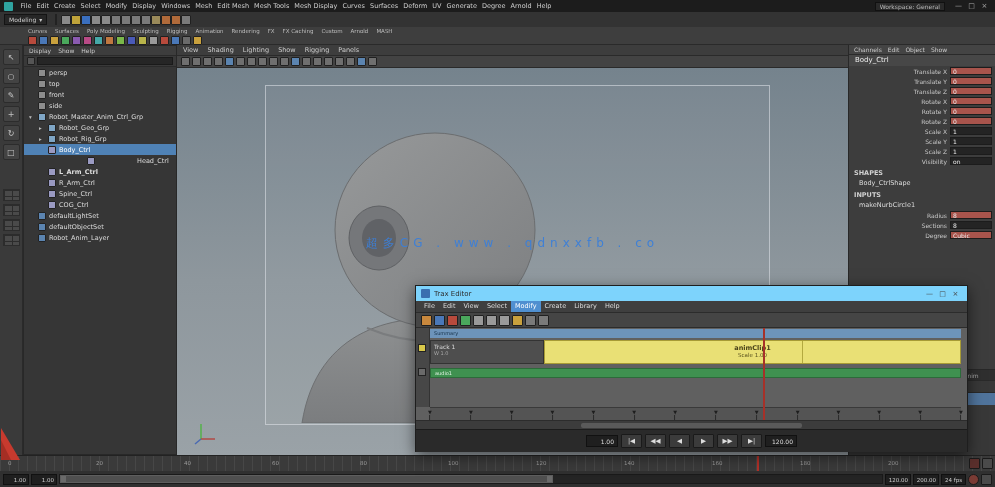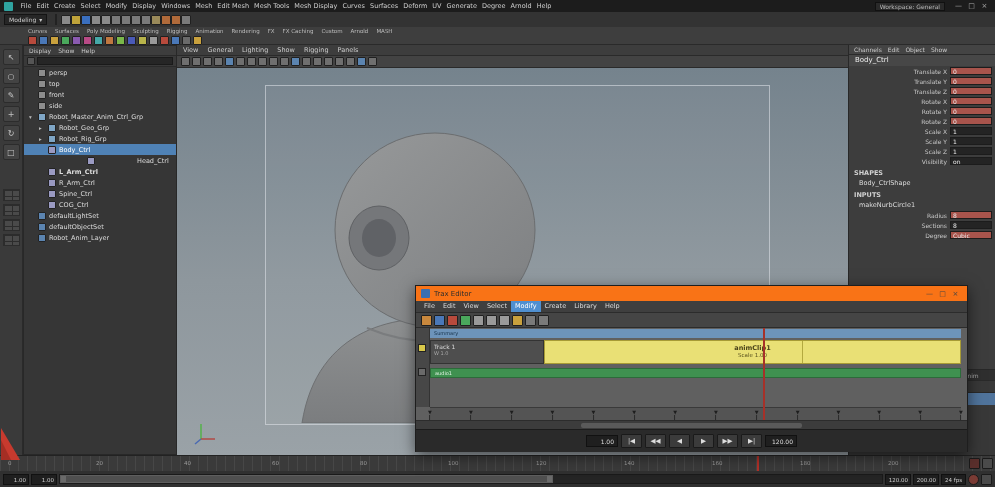--- a/index.html
+++ b/index.html
@@ -77,21 +77,21 @@
   .ltab.active{background:#4d4d4d;color:#eee;}
   #layer-btns{display:flex;gap:3px;height:12px;align-items:center;padding:0 4px;border-bottom:1px solid #2a2a2a;}
   .lbtn{width:9px;height:9px;background:#4a4a4a;border:1px solid #262626;}
   #layer-row{display:flex;align-items:center;gap:3px;height:12px;padding:0 4px;background:#50749c;}
   .lbox{width:9px;height:9px;background:#2b2b2b;border:1px solid #1a1a1a;flex:none;}
   .lchip{width:9px;height:9px;background:#7b86b8;border:1px solid #1a1a1a;flex:none;}
   #layer-name{font-size:6.5px;color:#fff;}
 
   
   #trax{left:415px;top:285px;width:553px;height:167px;background:#4b4b4b;border:1px solid #1e1e1e;box-shadow:0 4px 14px rgba(0,0,0,.55);z-index:20;}
-  #trax-title{height:15px;background:#f97316;display:flex;align-items:center;padding:0 5px;gap:4px;}
+  #trax-title{height:15px;background:#7dd3fc;display:flex;align-items:center;padding:0 5px;gap:4px;}
   #trax-title-icon{width:9px;height:9px;background:#3a6fb0;border-radius:1px;flex:none;}
   #trax-title-text{font-size:7px;color:#2d2d2d;flex:1;white-space:nowrap;}
   #trax-winbtns{display:flex;}
   #trax-winbtns .winbtn{color:#444;}
   #trax-menubar{height:12px;background:#3f3f3f;display:flex;align-items:center;padding:0 4px;border-bottom:1px solid #2c2c2c;}
   .txmenu{font-size:6.5px;color:#ddd;padding:0 4px;height:11px;line-height:11px;}
   .txmenu.active{background:#4f8fd0;color:#fff;}
   #trax-toolbar{height:15px;background:#454545;display:flex;align-items:center;gap:2px;padding:0 5px;border-bottom:1px solid #2c2c2c;}
   #trax-tracks{position:relative;height:92px;background:#606060;overflow:hidden;}
   #track-gutter{position:absolute;left:0;top:0;bottom:13px;width:14px;background:#474747;border-right:1px solid #333;}
@@ -333,21 +333,21 @@
           <span class="ol-arrow"></span>
           <span class="ol-ico" style="background: rgb(91, 132, 176);"></span>
           <span class="ol-label">Robot_Anim_Layer</span>
         </div>
       </div>
   </div>
 
   <div id="viewport" class="abs">
     <div id="vp-menus">
         <span class="vpmenu">View</span>
-        <span class="vpmenu">General</span>
+        <span class="vpmenu">Shading</span>
         <span class="vpmenu">Lighting</span>
         <span class="vpmenu">Show</span>
         <span class="vpmenu">Rigging</span>
         <span class="vpmenu">Panels</span>
       </div>
     <div id="vp-icons">
         <span class="icon-sq" style="background: rgb(111, 111, 111); width: 9px; height: 9px;"></span>
         <span class="icon-sq" style="background: rgb(111, 111, 111); width: 9px; height: 9px;"></span>
         <span class="icon-sq" style="background: rgb(111, 111, 111); width: 9px; height: 9px;"></span>
         <span class="icon-sq" style="background: rgb(111, 111, 111); width: 9px; height: 9px;"></span>
@@ -379,20 +379,21 @@
               <stop offset="1" stop-color="#7b7d7f"></stop>
           </linearGradient>
         </defs>
         <path d="M55 300 C 70 205 150 188 215 198 C 300 212 345 260 360 300 Z" fill="url(#gBody)" stroke="#6d6f71" stroke-width="1"></path>
         <ellipse cx="330" cy="272" rx="85" ry="58" fill="#8c8e90" stroke="#6d6f71" stroke-width="1"></ellipse>
         <ellipse cx="188" cy="107" rx="100" ry="97" fill="url(#gHead)" stroke="#6b6d6f" stroke-width="1"></ellipse>
         <ellipse cx="132" cy="115" rx="30" ry="32" fill="#75777a" stroke="#5f6164" stroke-width="1"></ellipse>
         <ellipse cx="132" cy="115" rx="17" ry="19" fill="#606266"></ellipse>
         <path d="M120 205 Q 185 232 255 204" fill="none" stroke="#7a7c7e" stroke-width="2"></path>
       </svg>
+      <div id="watermark">超多CG . www . qdnxxfb . co</div>
       <svg id="axis-gizmo" width="26" height="26" viewBox="0 0 26 26">
         <line x1="8" y1="20" x2="8" y2="5" stroke="#55b24a" stroke-width="1.5"></line>
         <line x1="8" y1="20" x2="22" y2="20" stroke="#b24a44" stroke-width="1.5"></line>
         <line x1="8" y1="20" x2="2" y2="25" stroke="#4a6ab2" stroke-width="1.5"></line>
       </svg>
     </div>
   </div>
 
   <div id="channelbox" class="abs">
     <div id="cb-menus">

